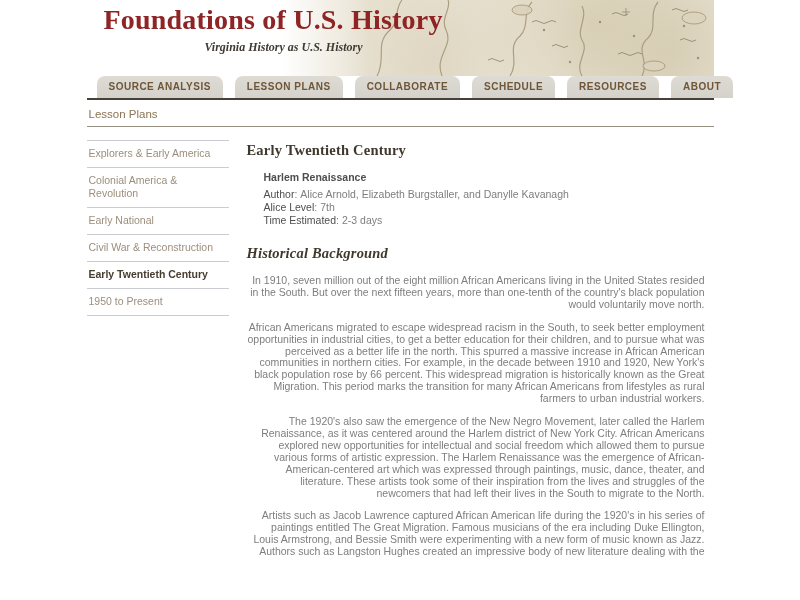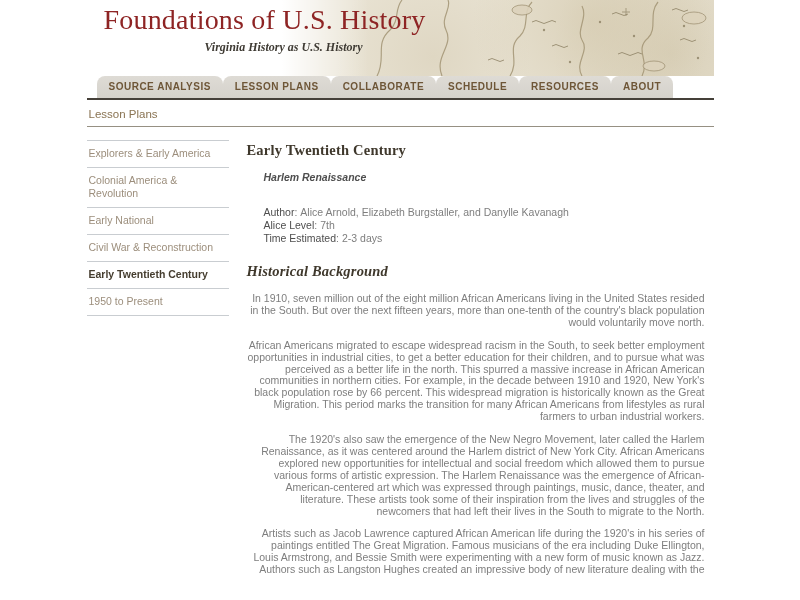--- a/index.html
+++ b/index.html
@@ -12,28 +12,28 @@
   .map-art { position: absolute; top: 0; right: 0; width: 432px; height: 76px;
     background-color: #e8e2d2;
     background-image:
       linear-gradient(90deg, #ffffff 0%, rgba(255,255,255,0) 20%),
       radial-gradient(circle at 72% 28%, rgba(208,196,166,0.55), transparent 38%),
       radial-gradient(circle at 35% 75%, rgba(214,204,180,0.5), transparent 34%),
       radial-gradient(circle at 90% 70%, rgba(201,189,158,0.5), transparent 30%);
   }
   .map-art svg { position: absolute; top: 0; left: 0; }
   .site-title { position: absolute; left: 17px; top: 4px;
-    font-family: "Liberation Serif", serif; font-weight: normal;
+    font-family: "Liberation Serif", serif; font-weight: bold;
     font-size: 28px; letter-spacing: 0.2px; color: #8e2424; z-index: 2; }
   .site-subtitle { position: absolute; left: 118px; top: 40px;
     font-family: "Liberation Serif", serif; font-style: italic; font-weight: bold;
     font-size: 12px; color: #3e3a33; z-index: 2; }
 
   
-  .nav-row { display: flex; align-items: center; gap: 0; padding-left: 10px;
+  .nav-row { display: flex; align-items: center; gap: 12px; padding-left: 10px;
     border-bottom: 2px solid #454039; position: relative; z-index: 2; }
   .tab { background: linear-gradient(180deg, #dedbd5 0%, #d5d2cb 100%);
     border-radius: 8px 8px 0 0; padding: 5px 12px 6px; cursor: pointer;
     font-size: 10px; font-weight: bold; letter-spacing: 0.5px; color: #6e5637;
     white-space: nowrap; }
 
   
   .breadcrumb-row { border-bottom: 1px solid #969083; padding: 4px 2px 4px; }
   .breadcrumb { font-size: 11.5px; color: #8a7453; cursor: pointer; }
 
@@ -46,21 +46,21 @@
   .sidebar li:first-child { border-top: 1px solid #c9cdd1; }
   .sidebar li.active { font-weight: bold; color: #453d2f; }
 
   .main { flex: 1; max-width: 462px; }
   .section-title, .sub-heading { font-family: "Liberation Serif", serif;
     font-weight: bold; font-size: 14.5px; letter-spacing: 0.2px; color: #3f382c; }
   .section-title { margin: 2px 0 12px; }
   .sub-heading { margin: 18px 0 13px; font-style: italic; }
 
   .meta { margin-left: 17px; font-size: 10.5px; line-height: 13px; color: #7e7e7e; }
-  .lesson-title { font-weight: bold; color: #4e4e4e; margin-bottom: 22px; font-style: italic; }
+  .lesson-title { font-weight: bold; color: #4e4e4e; margin-bottom: 4px; }
   .meta-row .label { font-weight: normal; color: #4e4e4e; }
   .meta-row .label::after { content: ":"; font-weight: normal; color: #7e7e7e; }
   .meta-row .value { margin-left: 3px; }
 
   .main p { font-size: 10.5px; line-height: 11.9px; color: #7e7e7e;
     margin-bottom: 11px; max-width: 458px; text-align: right; }
 </style>
 </head>
 <body>
 

